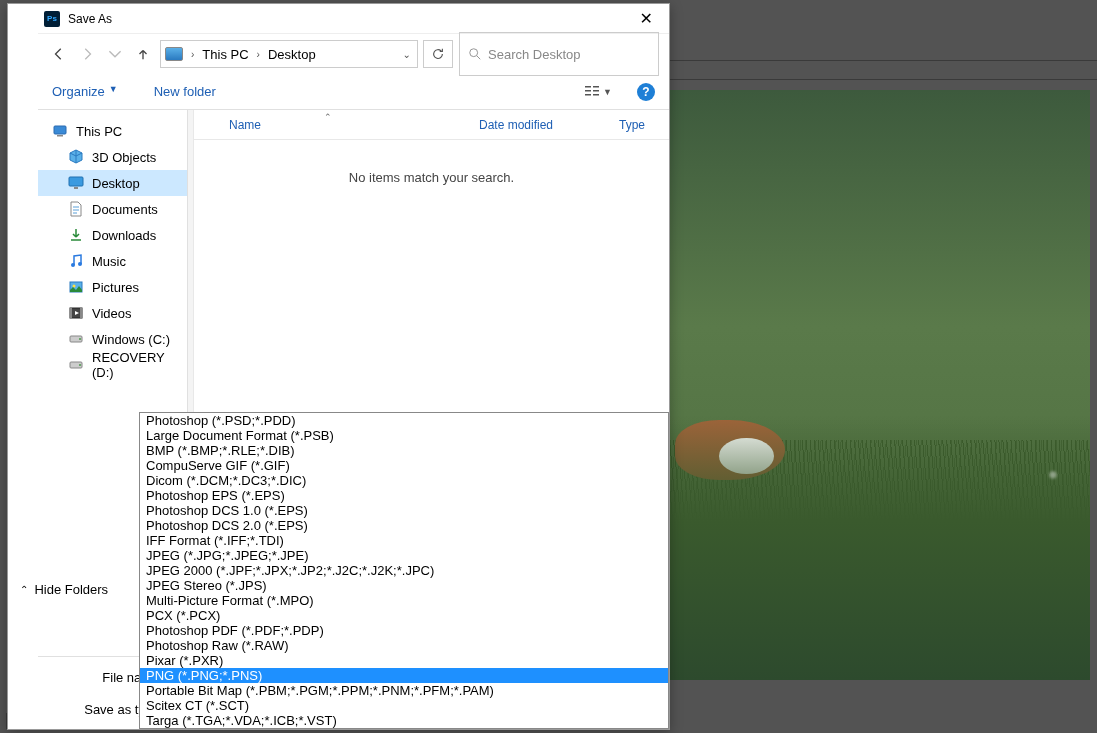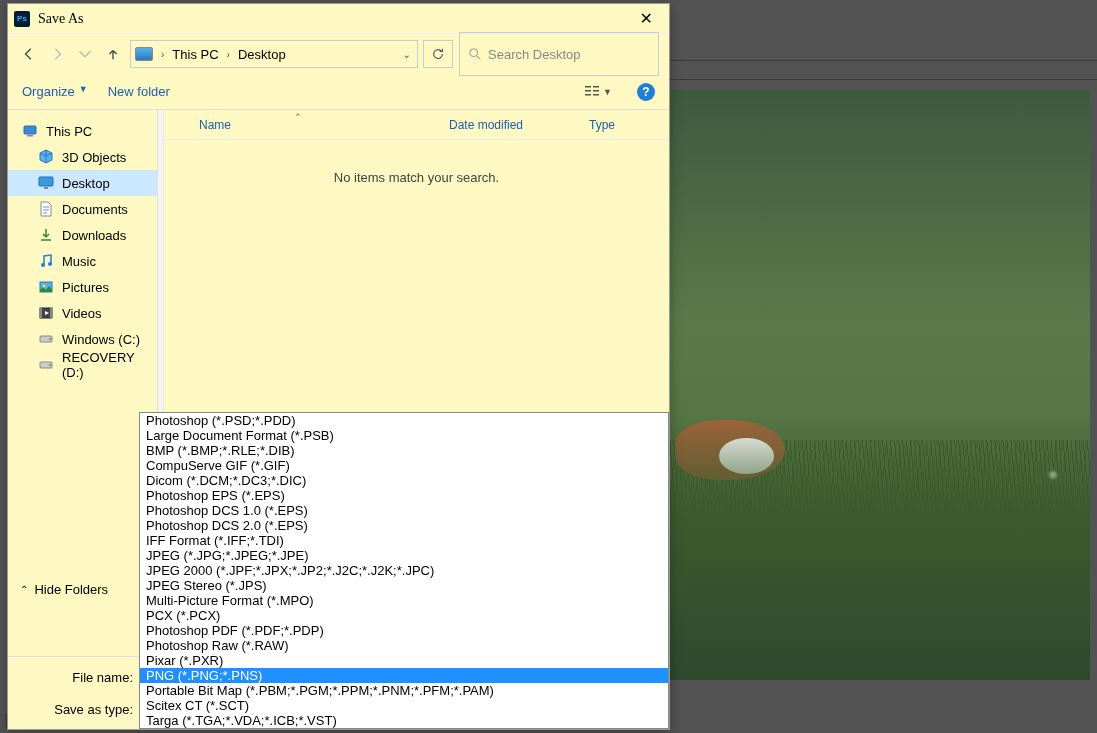--- a/index.html
+++ b/index.html
@@ -19,41 +19,41 @@
 .ps-tools { position: absolute; left: 0; top: 595px; width: 44px; height:138px; background: #535353; display:flex;flex-direction:column;align-items:center;gap:2px;padding-top:4px;}
 .tool-swatch{width:28px;height:28px;position:relative;}
 .tool-swatch .fg{position:absolute;top:0;left:0;width:18px;height:18px;background:#fff;border:1px solid #000;}
 .tool-swatch .bg{position:absolute;bottom:0;right:0;width:18px;height:18px;background:#000;border:1px solid #888;}
 .tool-mask{width:30px;height:20px;background:#444;border-radius:2px;display:flex;gap:2px;padding:2px;}
 .tool-mask div{flex:1;background:#666;border-radius:2px;}
 .tool-mask .sel{background:#222;}
 .zoom-label{position:absolute;left:6px;bottom:4px;font-size:11px;color:#ccc;background:#3a3a3a;padding:2px 6px;}
 
 
-.dialog { position: absolute; left: 7px; top: 3px; width: 663px; height: 727px; background: #fef9c3; border: 1px solid #999; box-shadow: 0 3px 12px rgba(0,0,0,.3); display:flex;flex-direction:column;}
+.dialog { position: absolute; left: 7px; top: 3px; width: 663px; height: 727px; background: #ffffff; border: 1px solid #999; box-shadow: 0 3px 12px rgba(0,0,0,.3); display:flex;flex-direction:column;padding-left:30px;}
 .titlebar { height: 30px; display: flex; align-items: center; padding: 0 8px 0 6px; border-bottom:1px solid #eee;}
 .ps-icon { width: 16px; height: 16px; background: #001e36; color: #31a8ff; font-size: 8px; font-weight: bold; display: flex; align-items: center; justify-content: center; margin-right: 8px; border-radius:2px;}
-.titlebar-text { font-size: 14px; flex: 1; font-family: Liberation Serif, serif; }
+.titlebar-text { font-size: 12px; flex: 1; }
 .titlebar-close { font-size: 16px; padding: 0 8px; cursor: pointer; }
 
 .navrow { height: 40px; display: flex; align-items: center; padding: 0 10px; gap: 6px; }
 .navrow .arrow{width:22px;height:22px;display:flex;align-items:center;justify-content:center;color:#444;}
 .navrow .arrow.disabled{color:#bbb;}
 .navrow svg{width:14px;height:14px;}
 .chev-down{width:10px;height:10px;}
 .addressbar{flex:1;height:28px;border:1px solid #ccc;display:flex;align-items:center;padding:0 4px;gap:6px;font-size:13px;}
 .drive-icon{width:18px;height:14px;background:linear-gradient(#5ab0e8,#2a7ac0);border:1px solid #888;border-radius:2px;}
 .addr-chev{font-size:10px;color:#555;padding:0 2px;}
 .addr-spacer{flex:1;}
 .refresh-btn{width:30px;height:28px;border:1px solid #ccc;display:flex;align-items:center;justify-content:center;margin-left:-1px;}
 .searchbox{width:200px;height:44px;border:1px solid #ccc;display:flex;align-items:center;padding:0 8px;gap:6px;color:#888;font-size:13px;}
 
 .toolbar{height:36px;display:flex;align-items:center;padding:0 14px;border-bottom:1px solid #e0e0e0;gap:20px;font-size:13px;}
 .toolbar .org{color:#1e5fb4;display:flex;align-items:flex-start;gap:4px;}
-.toolbar .newf{color:#1e5fb4;}
+.toolbar .newf{color:#1e5fb4;margin-left:16px;}
 .toolbar .spacer{flex:1;}
 .view-btn{display:flex;align-items:center;gap:3px;color:#555;padding:3px 5px;}
 .view-btn svg{width:16px;height:16px;}
 .help-btn{width:18px;height:18px;border-radius:50%;background:#1e7fd6;color:#fff;display:flex;align-items:center;justify-content:center;font-size:12px;font-weight:bold;}
 
 .body{flex:1;display:flex;overflow:hidden;position:relative;}
 .sidebar{width:150px;border-right:1px solid #e0e0e0;padding:8px 0;font-size:13px;overflow:hidden;}
 .side-item{height:26px;display:flex;align-items:center;padding-left:14px;gap:8px;cursor:default;}
 .side-item.child{padding-left:30px;}
 .side-item.selected{background:#cce8ff;}

